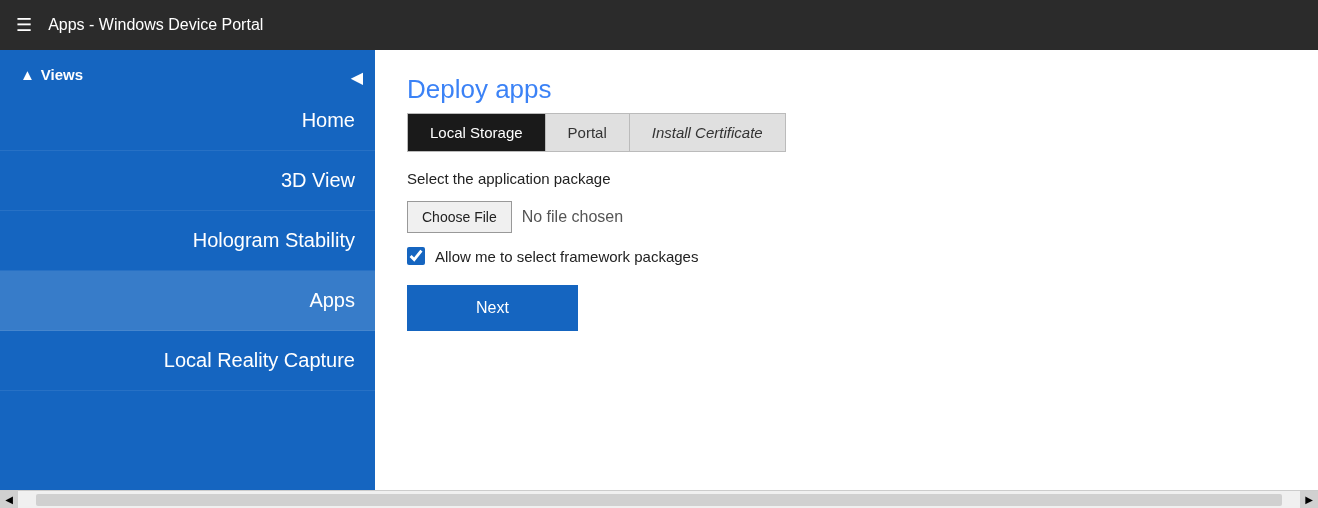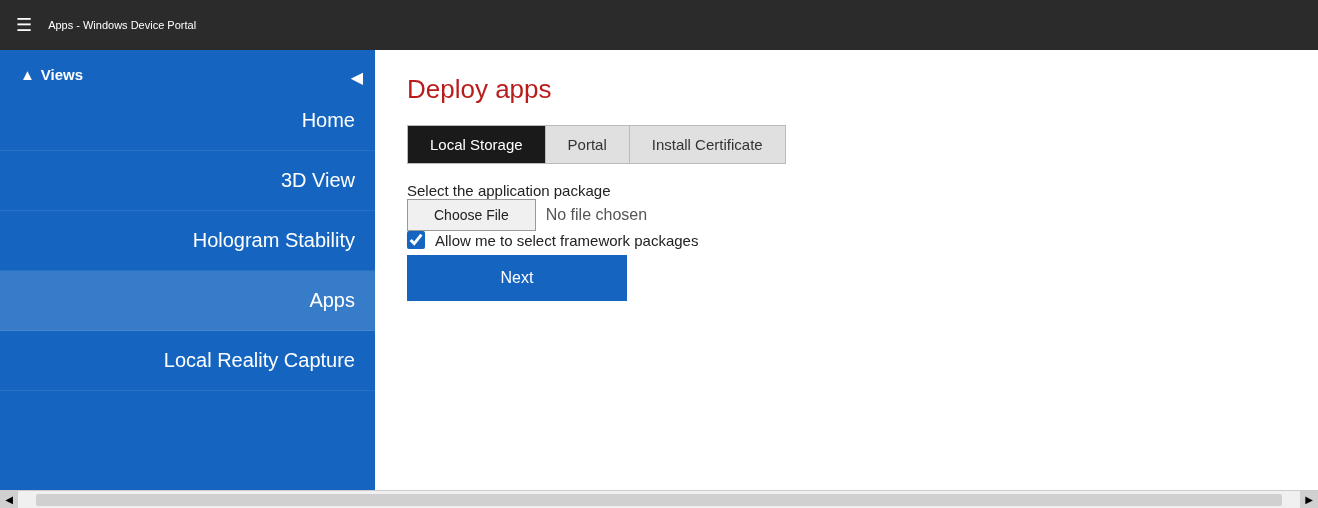--- a/index.html
+++ b/index.html
@@ -15,21 +15,21 @@
       padding: 0 16px;
       gap: 16px;
       flex-shrink: 0;
     }
     .topbar-hamburger {
       font-size: 18px;
       cursor: pointer;
       color: #fff;
     }
     .topbar-title {
-      font-size: 11px;
+      font-size: 16px;
       font-weight: 400;
     }
 
     
     .main-area {
       display: flex;
       flex: 1;
       overflow: hidden;
     }
 
@@ -79,64 +79,64 @@
       flex: 1;
       background: #fff;
       padding: 24px 32px;
       overflow-y: auto;
       display: flex;
       flex-direction: column;
     }
     .page-title {
       font-size: 26px;
       font-weight: 300;
-      color: #b91c1c;
-      margin-bottom: 20px;
+      color: #3b82f6;
+      margin-bottom: 8px;
     }
 
     
     .tabs {
       display: flex;
       border: 1px solid #bbb;
       width: fit-content;
       margin-bottom: 18px;
     }
     .tab {
       padding: 10px 22px;
       font-size: 15px;
       cursor: pointer;
       background: #e0e0e0;
       border-right: 1px solid #bbb;
       color: #333;
     }
-    .tab:last-child { border-right: none; }
+    .tab:last-child { border-right: none; font-style: italic; }
     .tab.active {
       background: #1a1a1a;
       color: #fff;
     }
 
     
     .form-section {
       display: flex;
       flex-direction: column;
-      gap: 0;
+      gap: 14px;
     }
     .form-label {
       font-size: 15px;
       color: #222;
     }
     .file-input-row {
       display: flex;
       align-items: center;
       gap: 10px;
     }
     .choose-file-btn {
       background: #f0f0f0;
       border: 1px solid #999;
-      padding: 7px 26px;
+      padding: 7px 14px;
       font-size: 14px;
       cursor: pointer;
       color: #222;
     }
     .no-file-text {
       font-size: 16px;
       color: #555;
     }
 
     .checkbox-row {
@@ -153,21 +153,21 @@
       accent-color: #1565c0;
     }
 
     .next-btn {
       background: #1565c0;
       color: #fff;
       border: none;
       padding: 14px 40px;
       font-size: 16px;
       cursor: pointer;
-      width: 220px;
+      width: 171px;
       margin-top: 6px;
     }
 
     
     .bottom-scrollbar {
       height: 18px;
       background: #f0f0f0;
       border-top: 1px solid #ccc;
       display: flex;
       align-items: center;

